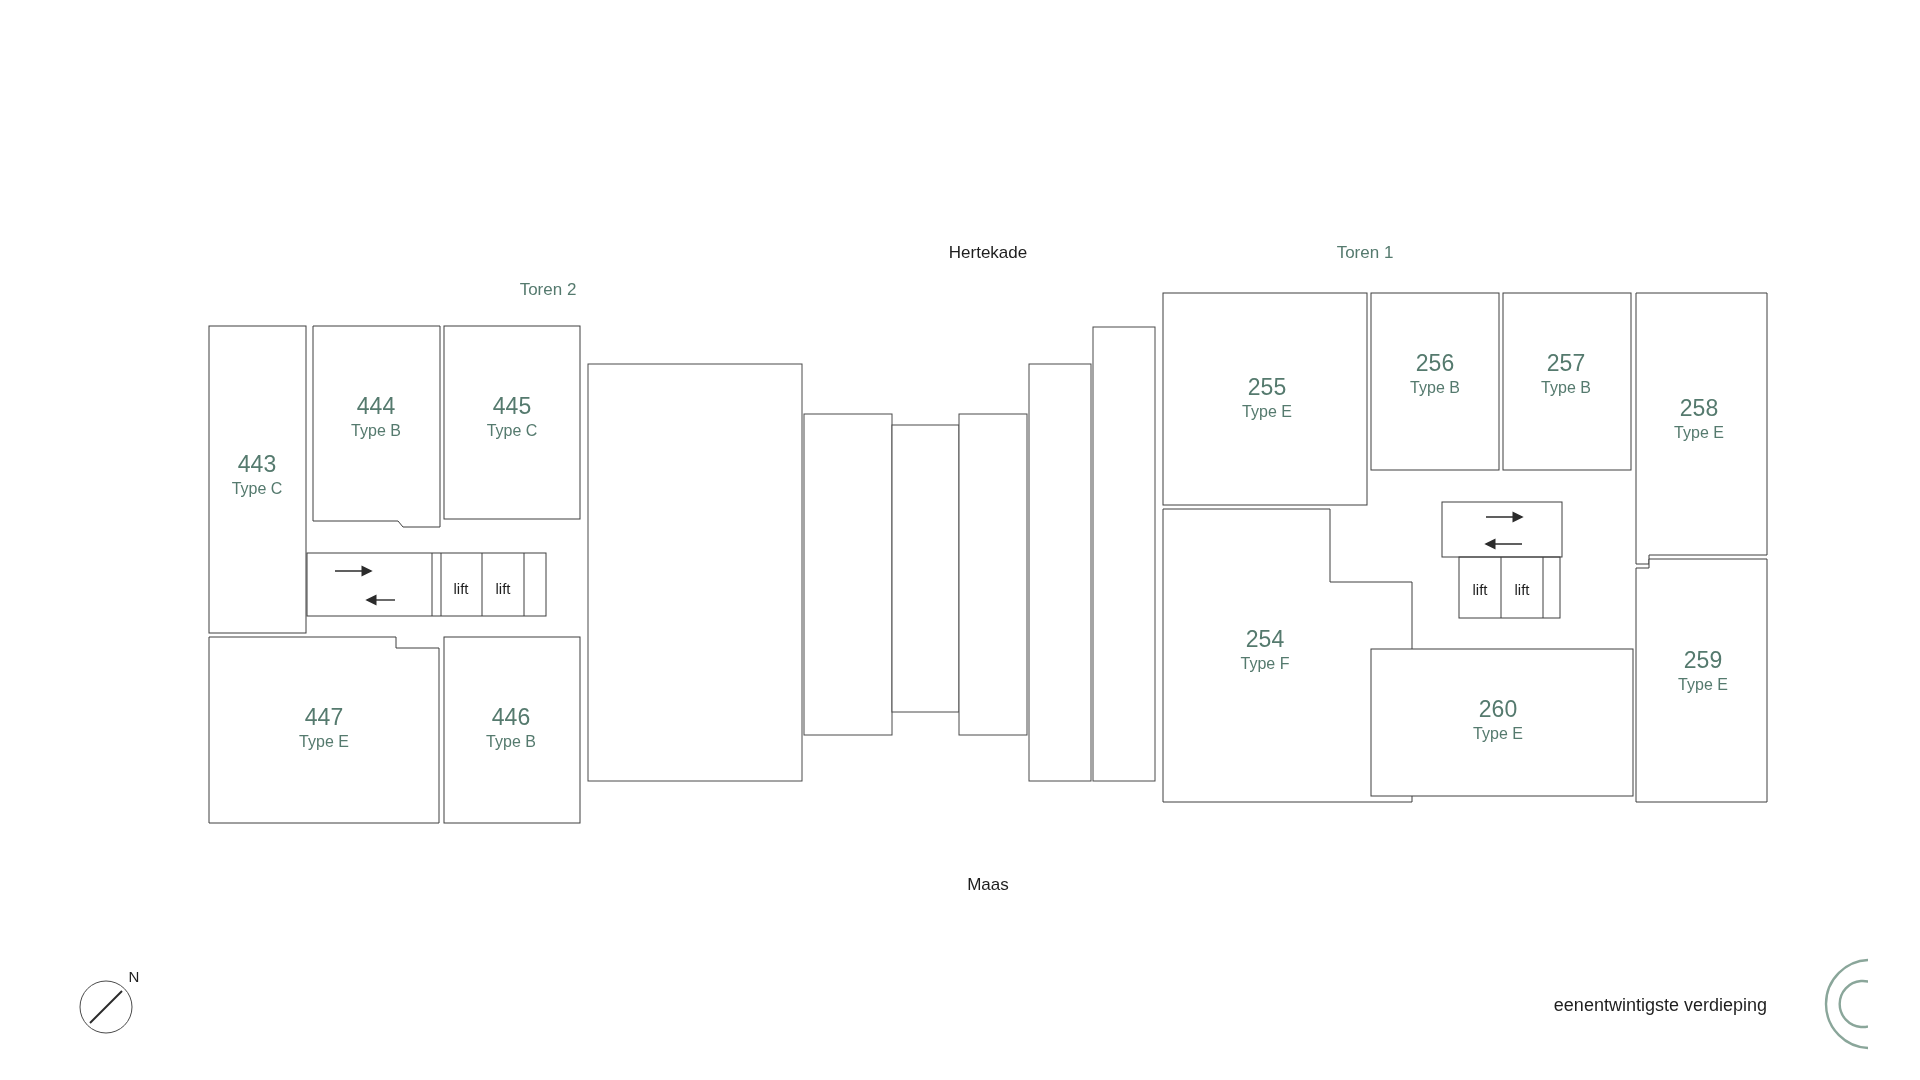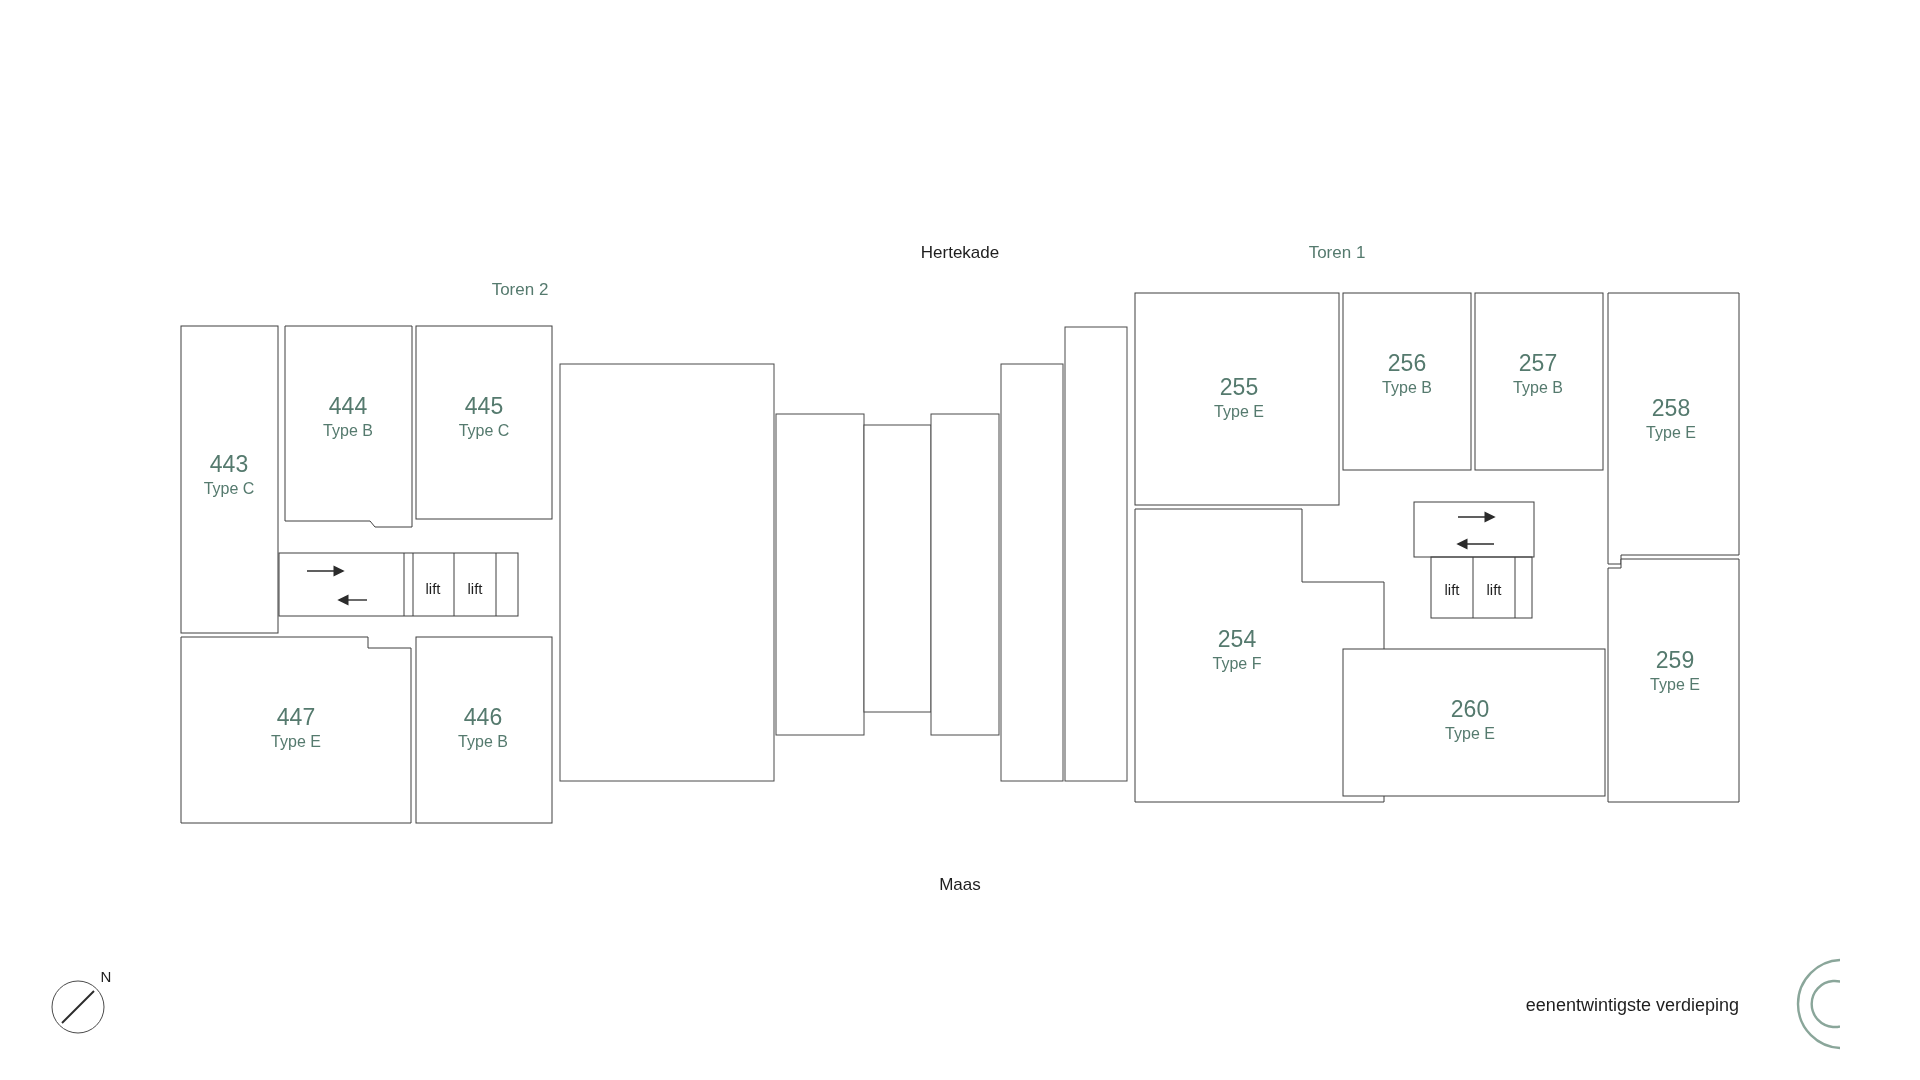--- a/index.html
+++ b/index.html
@@ -9,20 +9,21 @@
     width: 1920px;
     height: 1080px;
     font-family: "Liberation Sans", sans-serif;
   }
   .plan-wrap {
     position: relative;
     width: 1840px;
     height: 1080px;
     background: #ffffff;
     overflow: hidden;
+    padding-left: 28px;
   }
   svg { display: block; }
   .room-shape {
     fill: #ffffff;
     stroke: #3f3f3f;
     stroke-width: 1;
   }
   .core-shape {
     fill: #ffffff;
     stroke: #4a4a4a;

